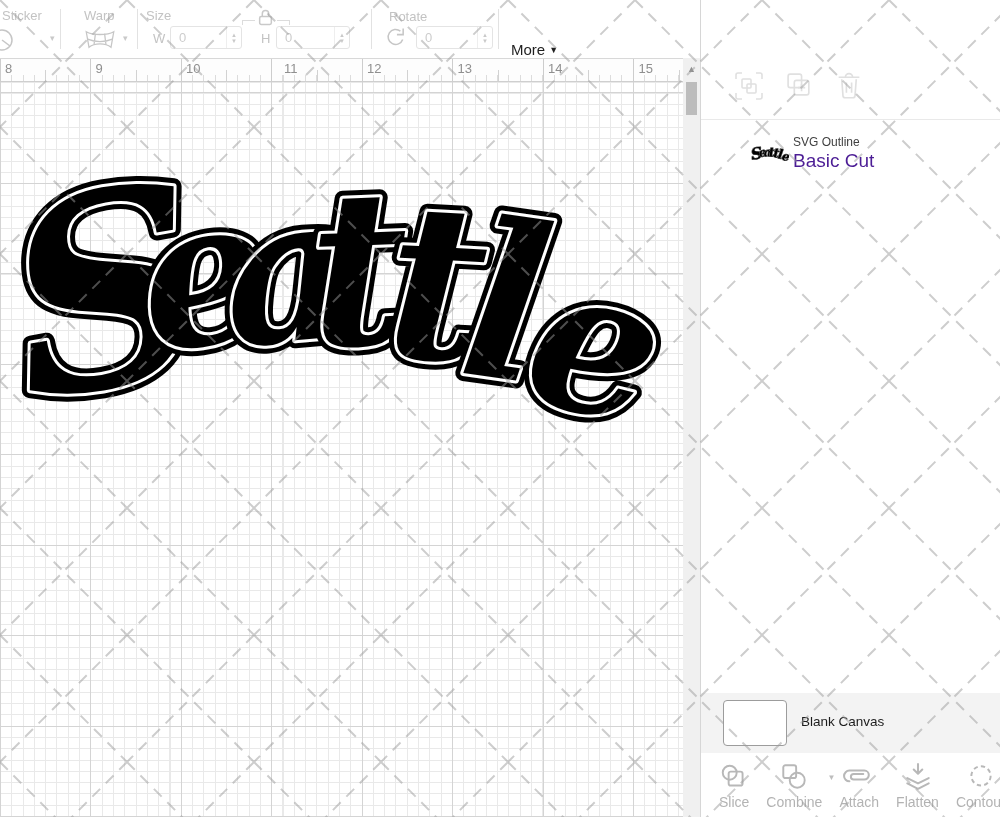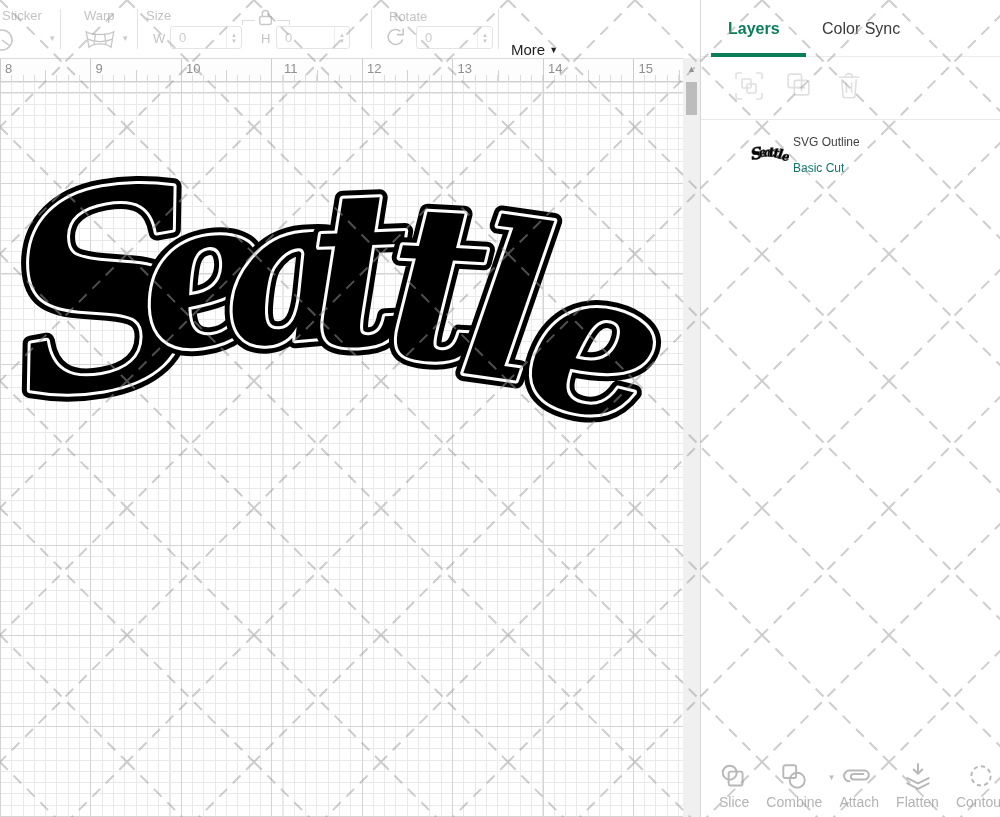--- a/index.html
+++ b/index.html
@@ -60,21 +60,21 @@
   .tab.layers { left:27px; color:#0a7e57; font-weight:bold; }
   .tab.colorsync { left:121px; color:#3a3a3a; }
   .tab-underline { position:absolute; left:10px; top:53px; width:95px; height:4px; background:#0a7e57; }
   .panel-iconrow { position:absolute; left:0; top:60px; width:100%; height:59px; }
   .p-icon { position:absolute; top:11px; color:#e0e0e0; }
   .panel-sep { position:absolute; left:0; top:119px; width:100%; height:1px; background:#e9e9e9; }
 
   .layer-item { position:absolute; left:0; top:120px; width:100%; height:80px; background:#fff; cursor:pointer; }
   .layer-thumb { position:absolute; left:50px; top:22px; width:38px; height:24px; }
   .layer-title { position:absolute; left:92px; top:15px; font-size:12px; color:#414141; }
-  .layer-sub { position:absolute; left:92px; top:41px; font-size:12px; color:#0f766e; }
+  .layer-sub { position:absolute; left:92px; top:30px; font-size:19px; color:#4c1d95; }
 
   .blank-row { position:absolute; left:0; top:693px; width:100%; height:60px; background:#f3f3f3; }
   .blank-thumb { position:absolute; left:22px; top:7px; width:64px; height:46px; background:#fff;
                  border:1px solid #9c9c9c; border-radius:4px; }
   .blank-label { position:absolute; left:100px; top:21px; font-size:13.5px; color:#1c1c1c; }
 
   .action-bar { position:absolute; left:0; top:753px; width:100%; height:64px; background:#fff;
                 display:flex; align-items:flex-start; padding:8px 0 0 18px; gap:17px; overflow:hidden; }
   .action { display:flex; flex-direction:column; align-items:center; color:#b5b5b5; cursor:pointer;
             flex:0 0 auto; position:relative; }
@@ -201,25 +201,20 @@
         <text x="518" y="314" transform="rotate(14 518 314)" font-family="&quot;DejaVu Serif&quot;, serif" font-weight="bold" font-style="italic" font-size="200" fill="#000000" stroke="#ffffff" stroke-width="6" stroke-linejoin="round" paint-order="stroke">e</text>
       </svg>
   </div>
 
   <div class="vscroll">
     <span class="up">▲</span>
     <span class="thumb"></span>
   </div>
 
   <div class="panel">
-    <div class="tabs-row">
-      <span class="tab layers">Layers</span>
-      <span class="tab colorsync">Color Sync</span>
-      <span class="tab-underline"></span>
-    </div>
 
     <div class="panel-iconrow">
       <span class="p-icon" style="left:33px;">
         <svg width="30" height="30" viewBox="0 0 30 30">
             <g fill="none" stroke="#e0e0e0" stroke-width="1.6">
           <path d="M2 8 V4 a2 2 0 0 1 2 -2 H8 M22 2 h4 a2 2 0 0 1 2 2 v4 M28 22 v4 a2 2 0 0 1 -2 2 h-4 M8 28 H4 a2 2 0 0 1 -2 -2 v-4"></path>
           <rect x="8" y="8" width="9" height="9" rx="1"></rect>
               <rect x="13" y="13" width="9" height="9" rx="1"></rect>
             </g>
           </svg>
@@ -259,20 +254,24 @@
           <text x="384" y="274" transform="rotate(3 384 274)" font-family="&quot;DejaVu Serif&quot;, serif" font-weight="bold" font-style="italic" font-size="215" fill="#000000" stroke="#ffffff" stroke-width="6" stroke-linejoin="round" paint-order="stroke">t</text>
           <text x="456" y="290" transform="rotate(8 456 290)" font-family="&quot;DejaVu Serif&quot;, serif" font-weight="bold" font-style="italic" font-size="215" fill="#000000" stroke="#000000" stroke-width="16" stroke-linejoin="round">l</text>
           <text x="456" y="290" transform="rotate(8 456 290)" font-family="&quot;DejaVu Serif&quot;, serif" font-weight="bold" font-style="italic" font-size="215" fill="#000000" stroke="#ffffff" stroke-width="6" stroke-linejoin="round" paint-order="stroke">l</text>
           <text x="518" y="314" transform="rotate(14 518 314)" font-family="&quot;DejaVu Serif&quot;, serif" font-weight="bold" font-style="italic" font-size="200" fill="#000000" stroke="#000000" stroke-width="16" stroke-linejoin="round">e</text>
           <text x="518" y="314" transform="rotate(14 518 314)" font-family="&quot;DejaVu Serif&quot;, serif" font-weight="bold" font-style="italic" font-size="200" fill="#000000" stroke="#ffffff" stroke-width="6" stroke-linejoin="round" paint-order="stroke">e</text>
         </svg>
       <span class="layer-title">SVG Outline</span>
       <span class="layer-sub">Basic Cut</span>
     </div>
 
+    <div class="blank-row">
+      <span class="blank-thumb"></span>
+      <span class="blank-label">Blank Canvas</span>
+    </div>
 
     <div class="action-bar">
         <div class="action">
           <span class="ic">
             <svg width="30" height="28" viewBox="0 0 28 26">
               <g fill="none" stroke="currentColor" stroke-width="1.8">
                 <circle cx="10" cy="9" r="6.5"></circle>
                 <rect x="9" y="8" width="13" height="13" rx="2"></rect>
               </g>
             </svg>

